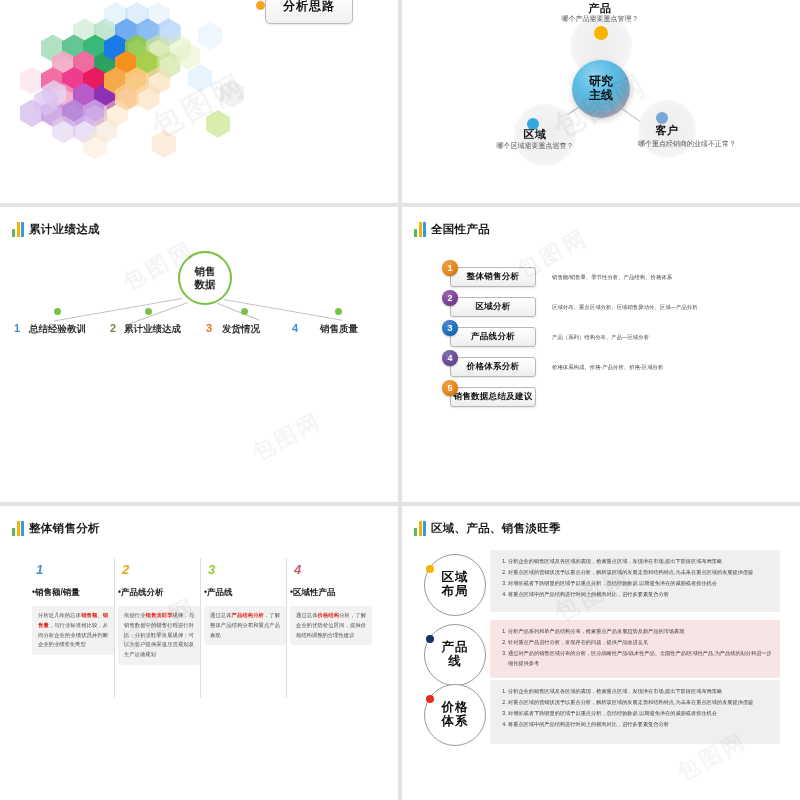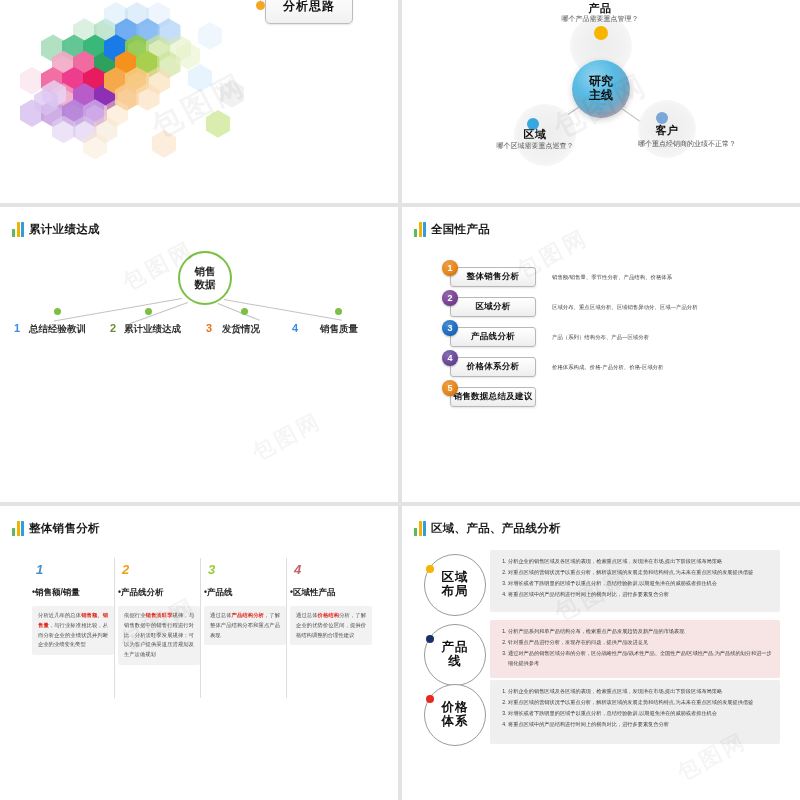--- a/index.html
+++ b/index.html
@@ -395,21 +395,21 @@
   <div class="slide">
     <div class="wm" style="top:30%; left:48%; font-size:24px;">包图网</div>
     <div class="wm2" style="left:78%; top:85%;">包图网</div>
 
     <div class="sec-title">
       <span class="bars">
           <i class="b1"></i>
           <i class="b2"></i>
           <i class="b3"></i>
         </span>
-      <span class="txt">区域、产品、产品线分析</span>
+      <span class="txt">区域、产品、销售淡旺季</span>
     </div>
 
     <div id="s6sections">
         <div class="circ-label" style="left: 22px; top: 48px;">
           <span>区域</span>
           <span>布局</span>
         </div>
         <div class="circ-dot" style="left: 24px; top: 59px; background: rgb(247, 181, 0);"></div>
         <div class="panel-box" style="left: 88px; top: 44px; width: 290px; min-height: 62px; background: rgb(239, 239, 239);">
           <ol>

